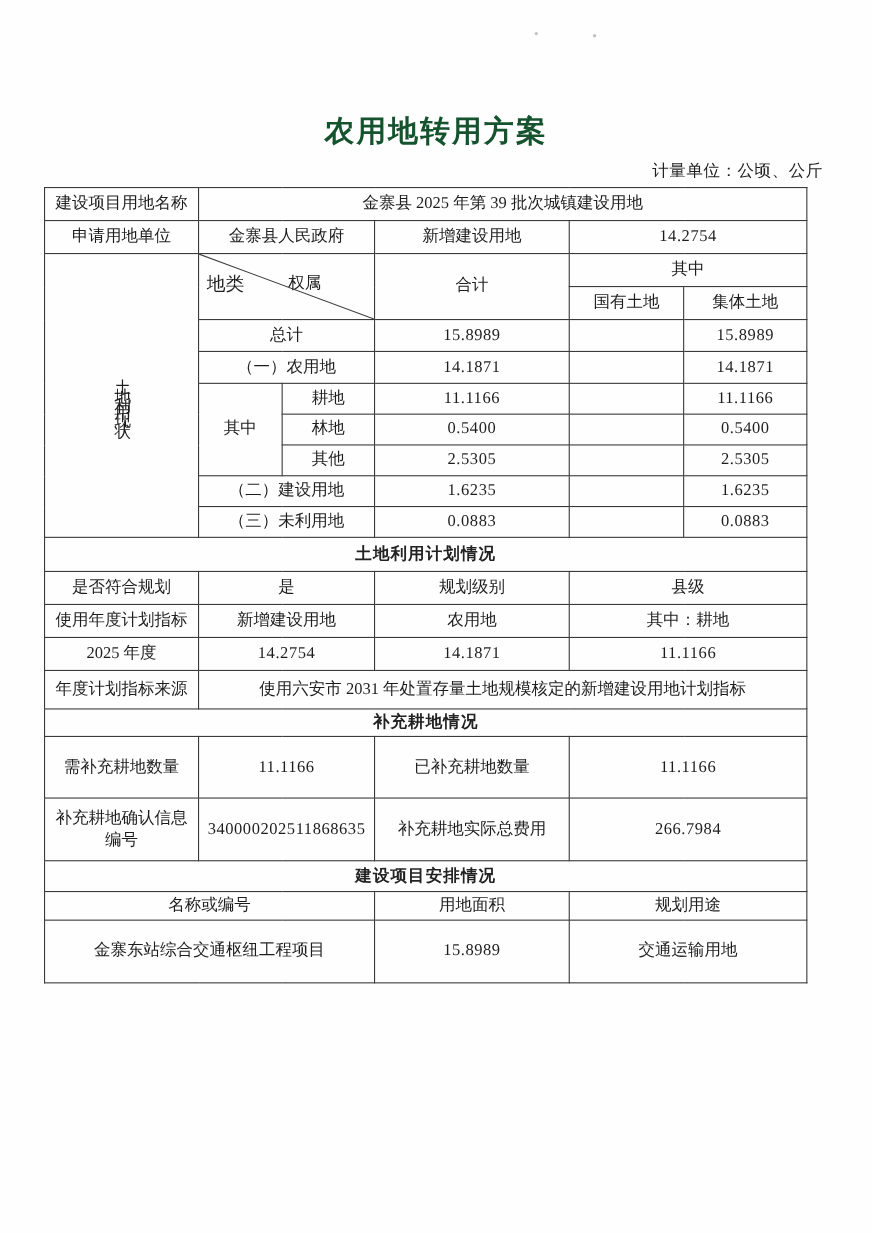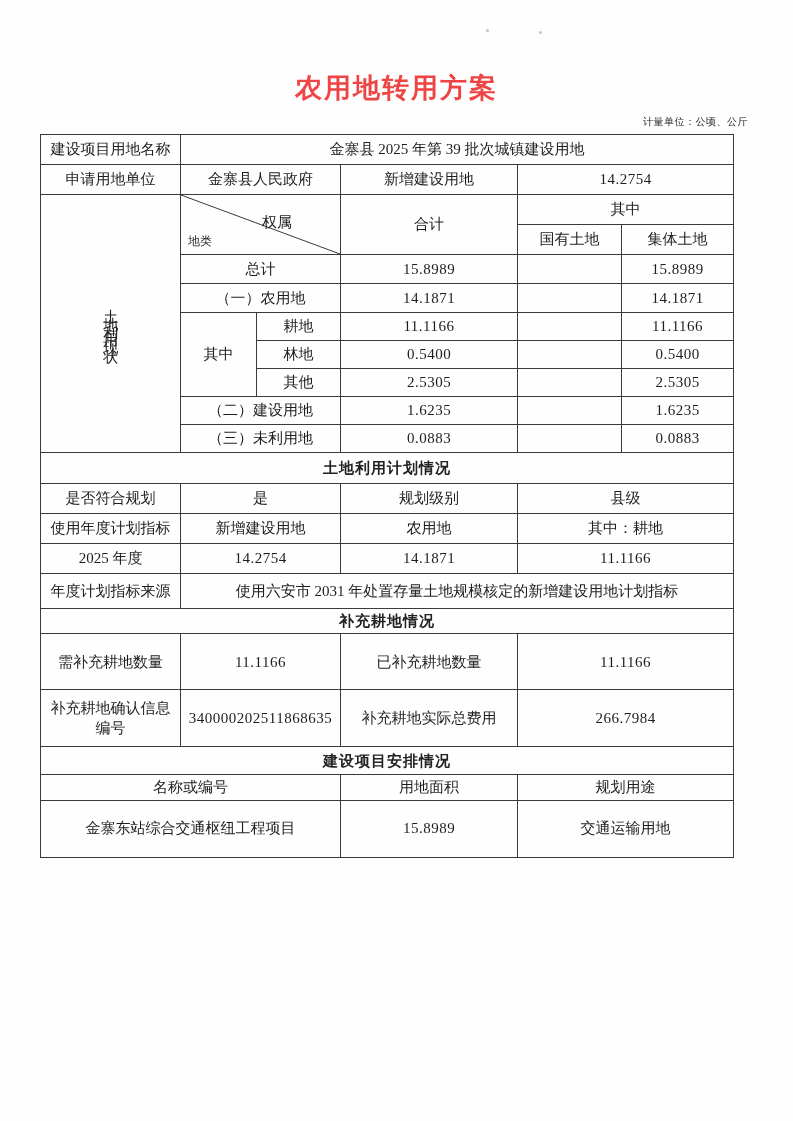--- a/index.html
+++ b/index.html
@@ -9,33 +9,33 @@
     width: 793px;
     height: 1121px;
     background: #fefefe;
     margin: 0 auto;
     overflow: hidden;
     font-family: "Liberation Serif", "DejaVu Serif", serif;
     color: #1d1d1d;
   }
   .speck { position: absolute; background: #c2c2c2; border-radius: 50%; }
   .doc-title {
-    padding-top: 70px;
+    padding-top: 101px;
     text-align: center;
     font-family: Liberation Mono, monospace;
     font-weight: 700;
     font-size: 27px;
     letter-spacing: 2px;
-    color: #ef4444;
+    color: #14532d;
   }
   .unit-note {
     width: 693px;
     margin: 9px 0 5px 55px;
     text-align: right;
-    font-size: 10px;
+    font-size: 15px;
     letter-spacing: 0.5px;
   }
   table.form {
     margin-left: 40px;
     width: 693px;
     border-collapse: collapse;
     table-layout: fixed;
   }
   table.form td {
     border: 1px solid #3a3a3a;
@@ -57,21 +57,21 @@
     writing-mode: vertical-lr;
     text-orientation: upright;
     letter-spacing: 8px;
     display: inline-block;
     font-size: 15px;
   }
   td.diag-cell { position: relative; padding: 0; }
   .diag-line { position: absolute; left: 0; top: 0; width: 100%; height: 100%; display: block; }
   .diag-line line { stroke: #3a3a3a; stroke-width: 1; vector-effect: non-scaling-stroke; }
   .diag-top { position: absolute; top: 17px; left: 51%; font-size: 15px; }
-  .diag-bottom { position: absolute; bottom: 5px; left: 7px; font-size: 12px; }
+  .diag-bottom { position: absolute; bottom: 19px; left: 7px; font-size: 17px; }
   .num { letter-spacing: 0.5px; }
 </style>
 </head>
 <body>
 
 <div class="page">
 
   <span class="speck" style="left:486px; top:29px; width:3px; height:3px;"></span>
   <span class="speck" style="left:539px; top:31px; width:3px; height:3px;"></span>
 

